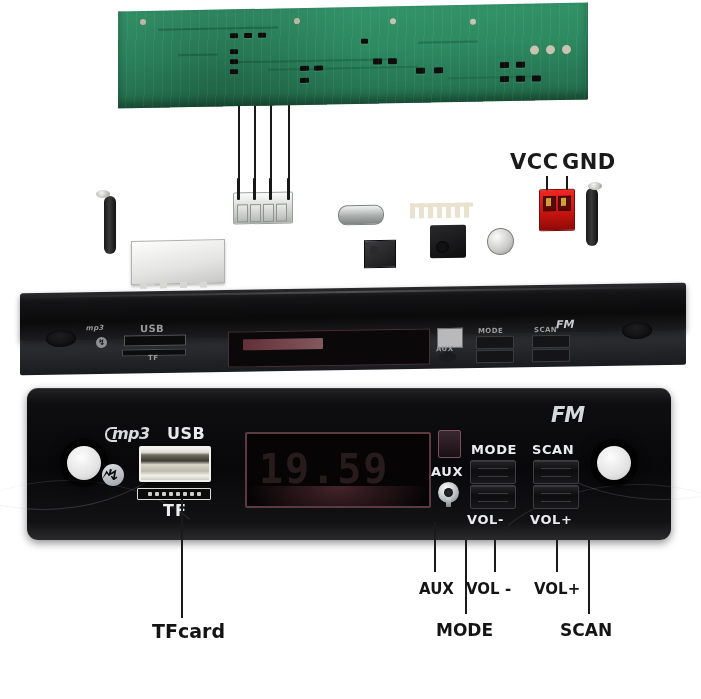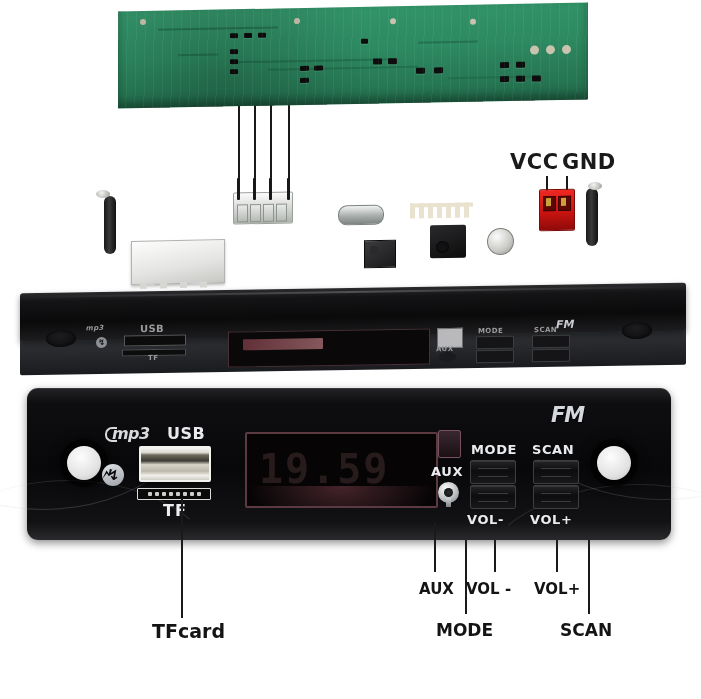--- a/index.html
+++ b/index.html
@@ -352,21 +352,21 @@
         <i></i>
         <i></i>
         <i></i>
         <i></i>
         <i></i>
         <i></i>
         <i></i>
     </div>
     <div class="tf-word" style="left:136px;top:113px;">TF</div>
 
-    <div class="display" style="left:218px;top:44px;padding-left:7px;">
+    <div class="display" style="left:218px;top:44px;">
       <div class="seg">19.59</div>
       <div class="glow"></div>
     </div>
 
     <div class="aux-top" style="left:411px;top:42px;"></div>
     <div class="fp-txt" style="left:404px;top:76px;">AUX</div>
     <div class="aux-jack" style="left:411px;top:94px;"></div>
 
     <div class="fp-txt" style="left:444px;top:54px;">MODE</div>
     <div class="fp-txt" style="left:505px;top:54px;">SCAN</div>

